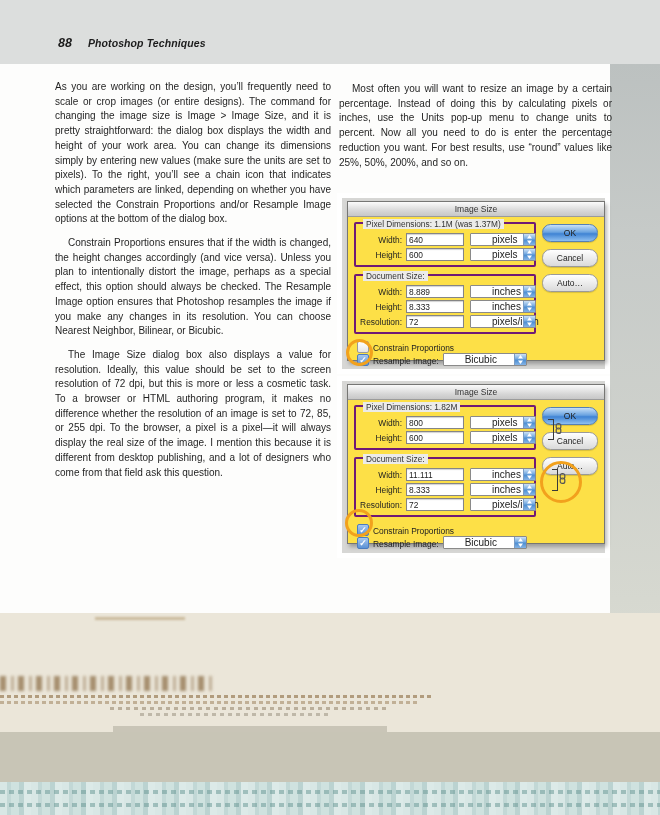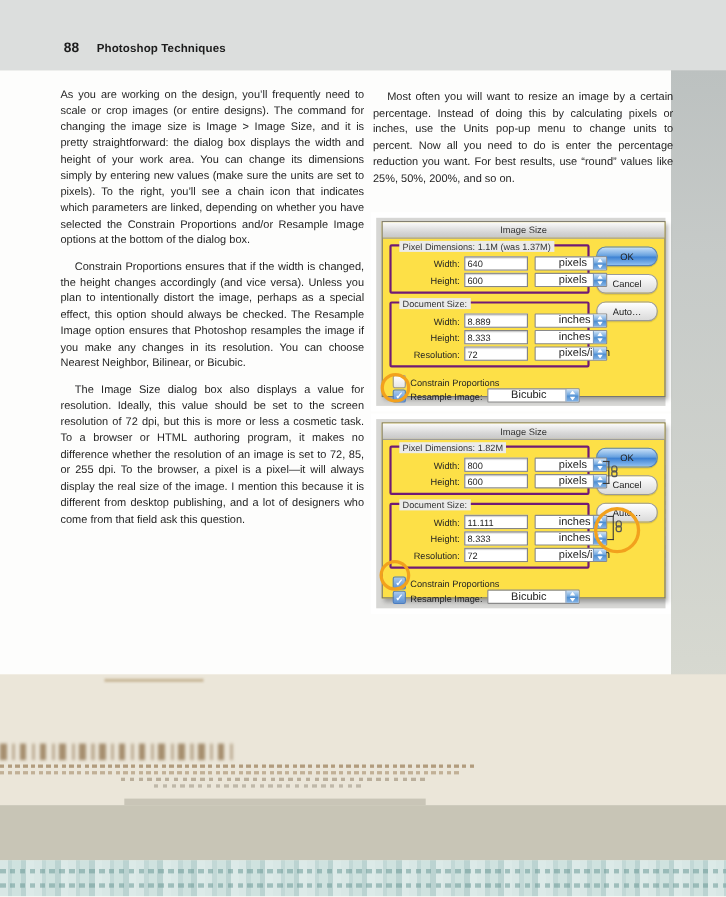--- a/index.html
+++ b/index.html
@@ -2,21 +2,21 @@
 <html><head>
 <meta charset="utf-8">
 <style>
   html,body{margin:0;padding:0;}
   .page{position:relative;width:660px;height:815px;background:#f4f2ec;overflow:hidden;
         font-family:"Liberation Sans",sans-serif;-webkit-font-smoothing:antialiased;}
 
   
   .band-header{position:absolute;left:0;top:0;width:660px;height:64px;background:#dcdedd;
                border-bottom:1px solid #d2d4d3;}
-  .hdr-inner{position:absolute;left:58px;top:36px;display:flex;align-items:baseline;gap:16px;color:#1c1c1c;}
+  .hdr-inner{position:absolute;left:58px;top:36px;display:flex;align-items:baseline;gap:16px;color:#1c1c1c;font-style:italic;}
   .pagenum{font-size:12.5px;font-weight:bold;}
   .booktitle{font-size:10.5px;font-weight:bold;font-stretch:condensed;letter-spacing:.1px;}
 
   
   .right-strip{position:absolute;left:610px;top:64px;width:50px;height:669px;
     background:linear-gradient(180deg,#bcc1c0 0%,#c6cac8 25%,#ced1cc 55%,#d6d8d0 80%,#dedfd4 100%);}
   .content-bg{position:absolute;left:0;top:64px;width:610px;height:551px;background:#fdfdfc;}
 
   .bottom{position:absolute;left:0;top:613px;width:660px;height:202px;background:#ebe6d9;}
   .deco{position:absolute;}
@@ -63,21 +63,21 @@
   .dlg{position:relative;width:256px;height:158px;background:#fde047;border:1px solid #767674;
        box-shadow:2px 3px 4px rgba(0,0,0,.28);font-size:8.5px;color:#222;}
   .titlebar{height:14px;background:linear-gradient(#fbfbfb,#d6d6d6 65%,#c7c7c7);
             border-bottom:1px solid #9b9b9b;text-align:center;line-height:14px;font-size:8.5px;color:#333;}
   .dbody{display:flex;padding:5px 6px 0 6px;gap:6px;}
   .dmain{width:182px;position:relative;}
   .dbtns{flex:1;display:flex;flex-direction:column;gap:7px;padding-top:2px;}
 
   .grp{position:relative;border:2px solid #701a75;border-radius:2px;padding:7px 2px 2px 0;margin-bottom:7px;}
   .grp-label{position:absolute;top:-5px;left:7px;background:#ebebe9;padding:0 3px;font-size:8.3px;color:#333;white-space:nowrap;}
-  .frow{display:flex;align-items:center;height:13px;margin:2px 16px;justify-content:space-between;}
+  .frow{display:flex;align-items:center;height:13px;margin:2px 0;justify-content:space-between;}
   .flabel{width:46px;text-align:right;padding-right:4px;font-size:8.4px;color:#222;flex:none;}
   .ffield{width:52px;height:11px;border:1px solid #858585;background:#fff;font-size:8.4px;
           font-family:"Liberation Sans",sans-serif;padding:0 2px;flex:none;
           box-shadow:inset 0 1px 1px rgba(0,0,0,.18);color:#222;}
   .popup{position:relative;margin-left:6px;width:66px;height:13px;border:1px solid #8a8a8a;border-radius:1px;
          background:#fff;display:flex;align-items:center;padding-left:3px;box-sizing:border-box;flex:none;}
   .ptext{font-size:10px;color:#222;padding-left:18px;}
   .pcap{position:absolute;right:0;top:0;bottom:0;width:11px;border-left:1px solid #7a9cc4;
         background:linear-gradient(#cde2f6,#74a9e0 45%,#4d8ed2 55%,#85b4e6);
         display:flex;align-items:center;justify-content:center;}

